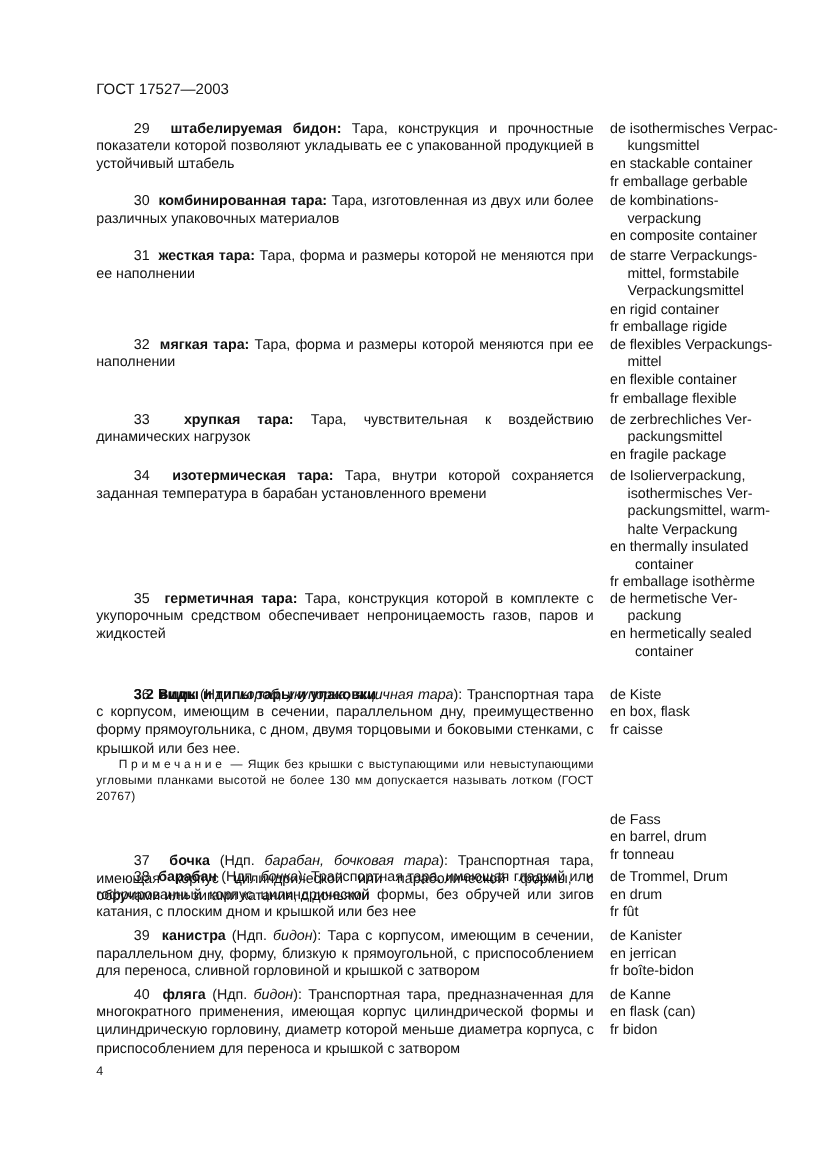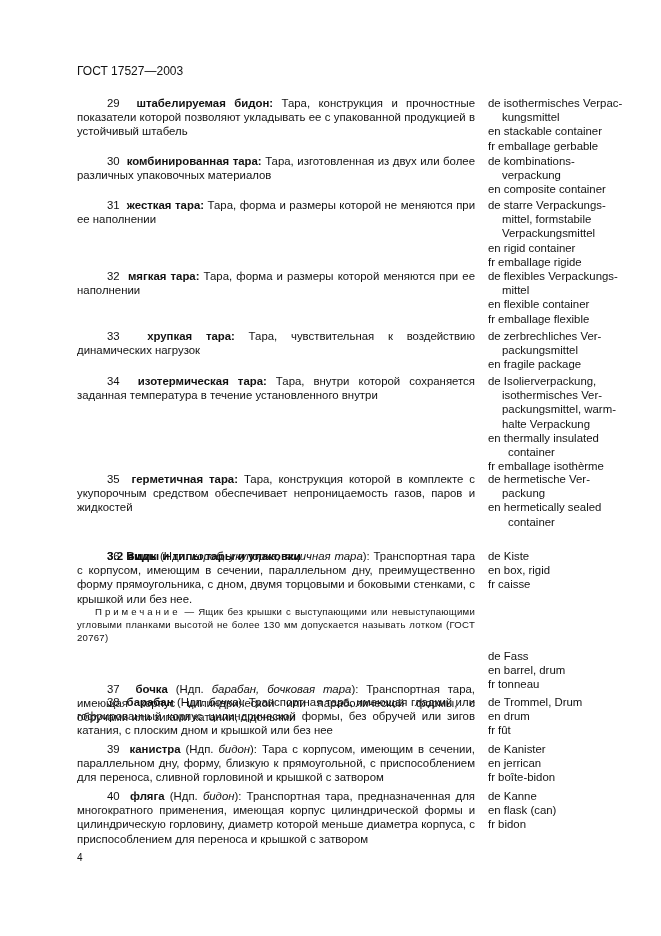--- a/index.html
+++ b/index.html
@@ -83,21 +83,21 @@
   <span class="term">хрупкая тара:</span><span> Тара, чувствительная к воздействию динамических нагрузок</span>
 </div>
 <div class="trans" style="top:329px">
   <div class="line">de zerbrechliches  Ver-</div>
   <div class="line cont">packungsmittel</div>
   <div class="line">en  fragile package</div>
 </div>
 
 <div class="entry" style="top:374px">
   <span class="num">34</span>&nbsp;
-  <span class="term">изотермическая тара:</span><span> Тара, внутри которой сохраняется заданная температура в течение установленного внутри</span>
+  <span class="term">изотермическая тара:</span><span> Тара, внутри которой сохраняется заданная температура в барабан установленного времени</span>
 </div>
 <div class="trans" style="top:374px">
   <div class="line">de Isolierverpackung,</div>
   <div class="line cont">isothermisches Ver-</div>
   <div class="line cont">packungsmittel, warm-</div>
   <div class="line cont">halte Verpackung</div>
   <div class="line">en  thermally  insulated</div>
   <div class="line cont2">container</div>
   <div class="line">fr    emballage isothèrme</div>
 </div>
@@ -114,21 +114,21 @@
 </div>
 
 <div class="section">3.2  Виды и типы тары и упаковки</div>
 
 <div class="entry" style="top:549px">
   <span class="num">36</span>&nbsp;
   <span class="term">ящик</span><span> (Ндп. </span><span class="it">короб, укупорка, ящичная тара</span><span>): Транспортная тара с корпусом, имеющим в сечении, параллельном дну, преимущественно форму прямоугольника, с дном, двумя торцовыми и боковыми стенками, с крышкой или без нее.</span>
 </div>
 <div class="trans" style="top:549px">
   <div class="line">de Kiste</div>
-  <div class="line">en box, rigid</div>
+  <div class="line">en box, flask</div>
   <div class="line">fr  caisse</div>
 </div>
 
 <div class="note">
   <span class="lbl">Примечание</span><span> — Ящик без крышки с выступающими или невыступающими угловыми планками высотой не более 130 мм допускается называть лотком (ГОСТ 20767)</span>
 </div>
 
 <div class="entry" style="top:682px">
   <span class="num">37</span>&nbsp;
   <span class="term">бочка</span><span> (Ндп. </span><span class="it">барабан, бочковая тара</span><span>): Транспортная тара, имеющая корпус цилиндрической или параболической формы, с обручами или зигами катания, с доньями</span>

